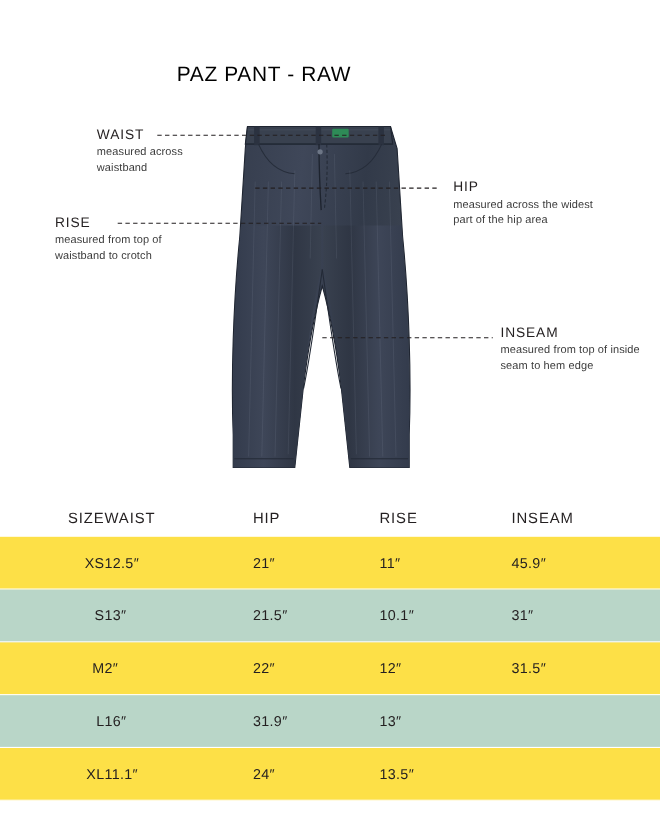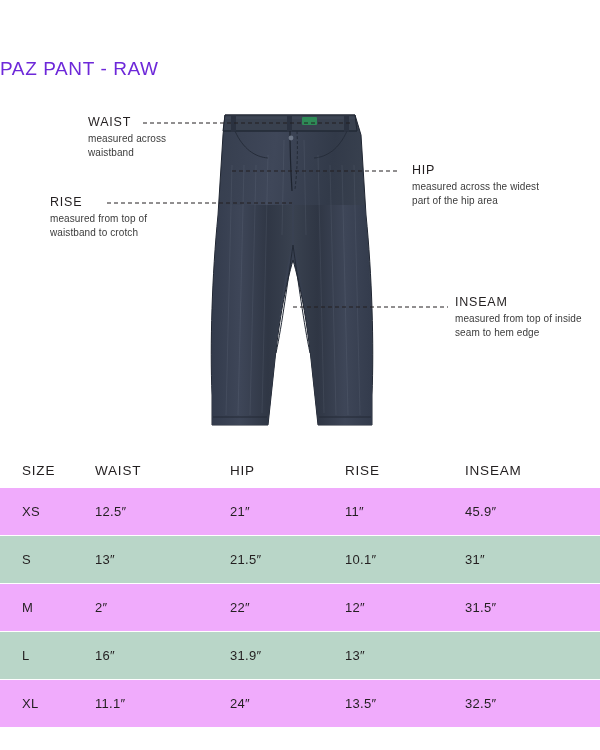--- a/index.html
+++ b/index.html
@@ -19,25 +19,25 @@
     height: 750px;
     background: #ffffff;
   }
 
   
   .title {
     position: absolute;
     top: 58px;
     left: 0;
     width: 480px;
-    text-align: left;
+    text-align: center;
     font-size: 19px;
     letter-spacing: 0.6px;
     font-weight: 400;
-    color: #6d28d9;
+    color: #000000;
   }
 
   
   .illus {
     position: absolute;
     top: 95px;
     left: 0;
     width: 600px;
     height: 350px;
   }
@@ -75,29 +75,29 @@
     display: flex;
     align-items: center;
     height: 48px;
     border-bottom: 1px solid #ffffff;
   }
   .trow.header {
     height: 36px;
     background: #ffffff;
     border-bottom: none;
   }
-  .trow.body { background: #f0abfc; }
+  .trow.body { background: #fde047; }
   .trow.body.alt { background: #b9d6c8; }
   .cell {
     font-size: 13px;
     color: #231f20;
     letter-spacing: 0.3px;
   }
   .trow.header .cell { font-size: 13.5px; letter-spacing: 0.8px; }
-  .c0 { width: 95px; padding-left: 22px; }
+  .c0 { width: 95px; padding-left: 22px; text-align: right; }
   .c1 { width: 135px; }
   .c2 { width: 115px; }
   .c3 { width: 120px; }
   .c4 { width: 135px; }
 </style>
 </head>
 <body>
 
 <div id="page">
 
@@ -246,17 +246,16 @@
       <div class="cell c1">16″</div>
       <div class="cell c2">31.9″</div>
       <div class="cell c3">13″</div>
     </div>
 
     <div class="trow body">
       <div class="cell c0">XL</div>
       <div class="cell c1">11.1″</div>
       <div class="cell c2">24″</div>
       <div class="cell c3">13.5″</div>
-      <div class="cell c4">32.5″</div>
     </div>
   </div>
 
 </div>
 
 </body></html>

